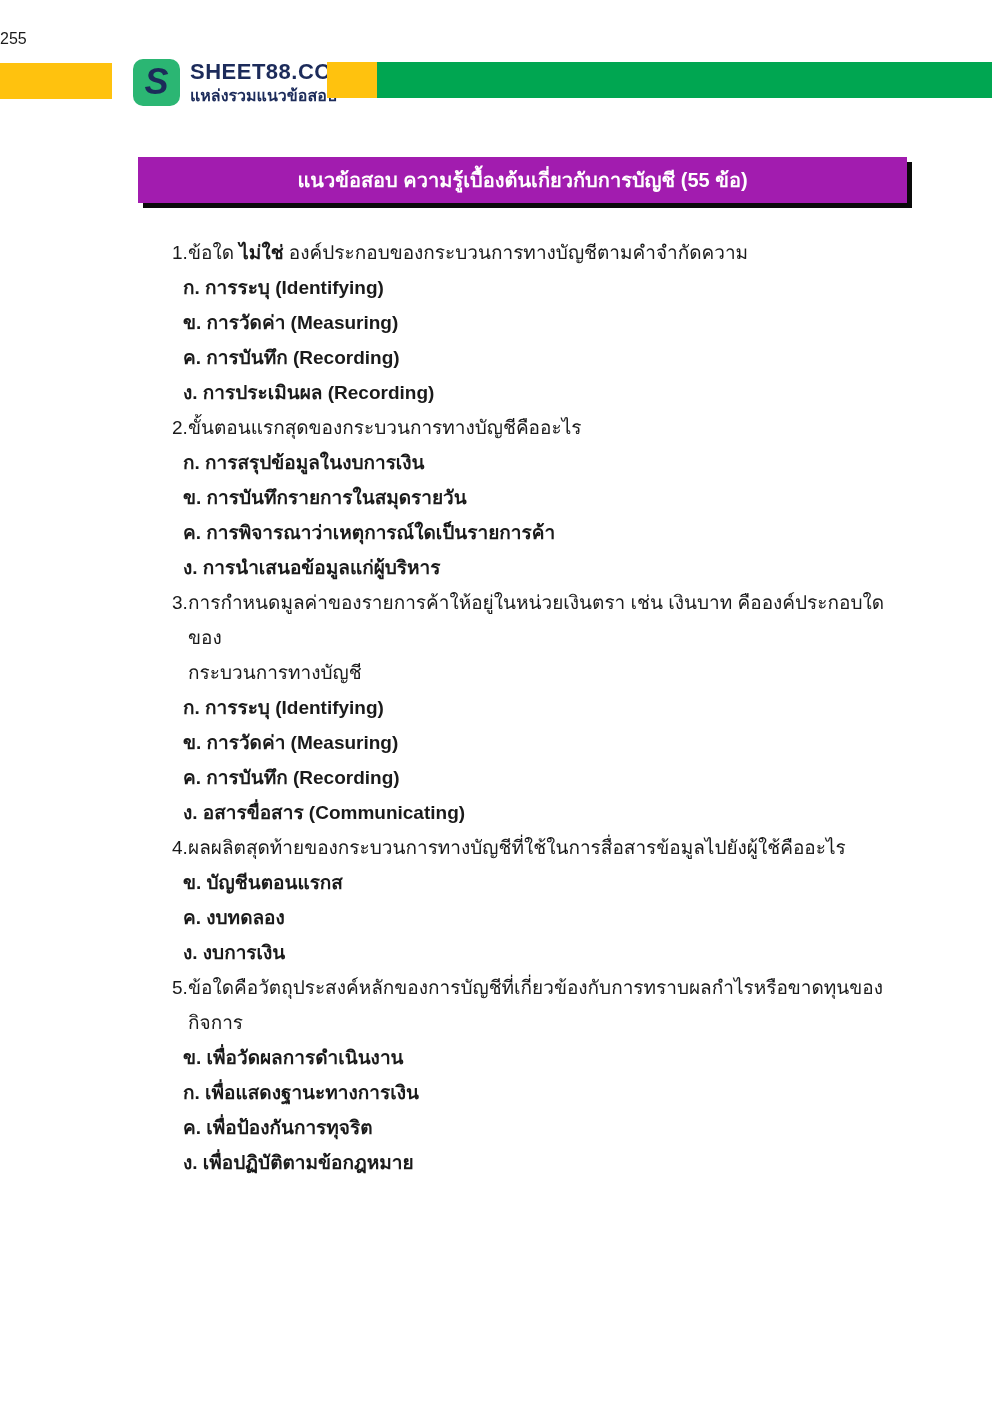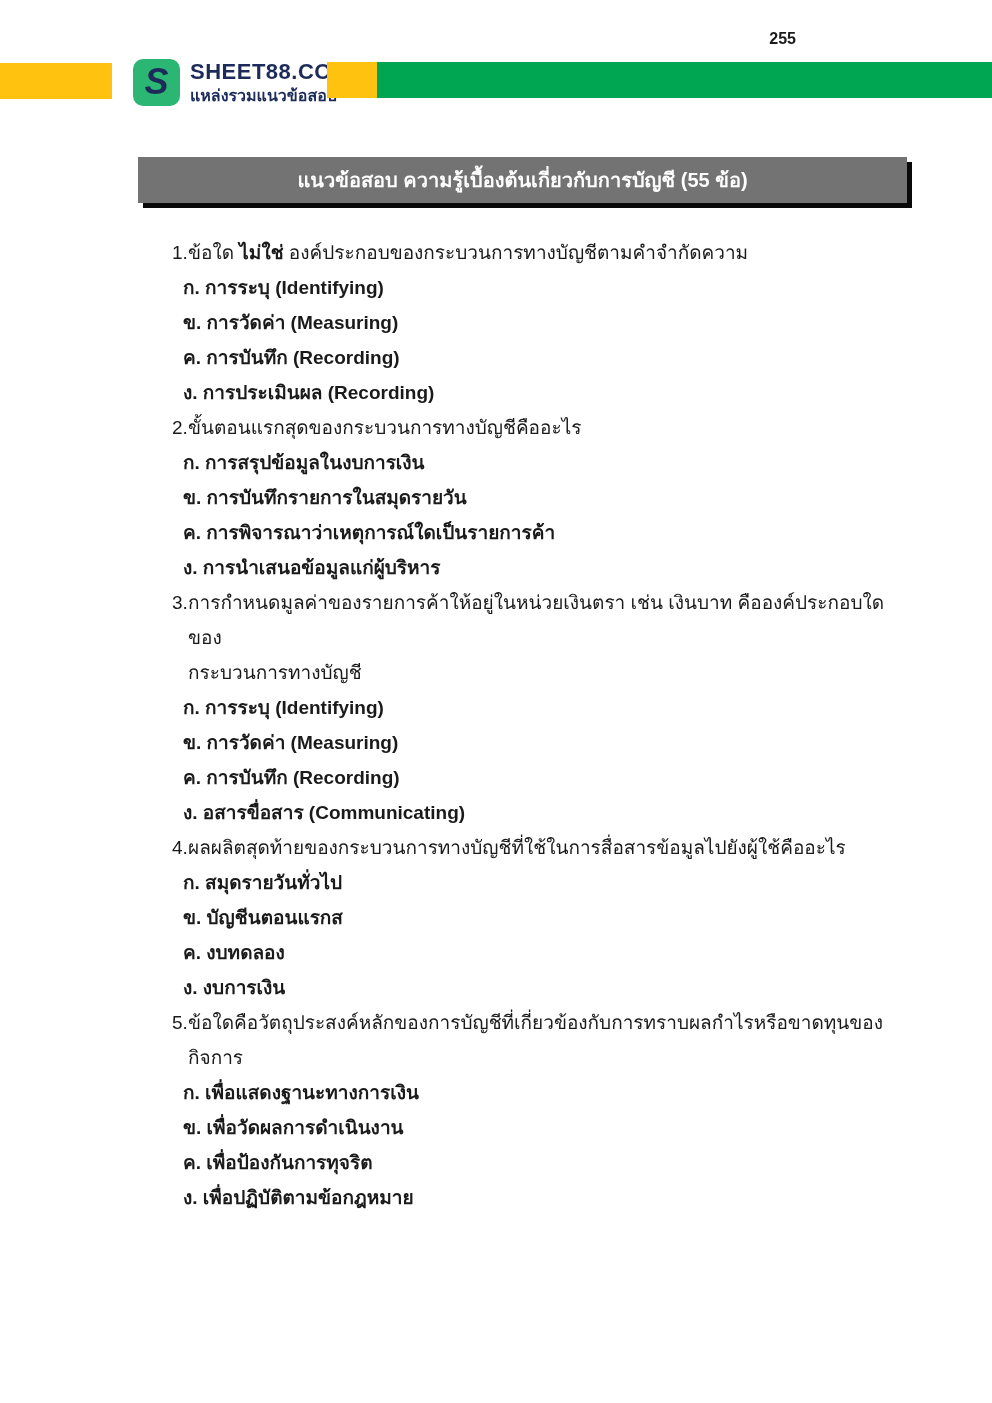--- a/index.html
+++ b/index.html
@@ -6,21 +6,21 @@
   html, body { background: #ffffff; }
   body {
     width: 992px; height: 1403px;
     position: relative;
     font-family: "Liberation Sans", "DejaVu Sans", sans-serif;
     color: #1a1a1a;
     overflow: hidden;
   }
   .page-number {
     position: absolute; top: 30px; left: 0; width: 796px;
-    text-align: right; font-size: 16px; color: #1a1a1a; font-weight: bold;
+    text-align: left; font-size: 16px; color: #1a1a1a;
   }
   
   .bar { position: absolute; height: 36px; top: 62px; }
   .bar-left-yellow  { left: 0;   width: 112px; background: #FFC20E; top: 63px; }
   .bar-mid-yellow   { left: 327px; width: 50px;  background: #FFC20E; }
   .bar-right-green  { left: 377px; width: 615px; background: #00A651; }
   .logo {
     position: absolute; left: 133px; top: 58px;
     display: flex; align-items: flex-start;
   }
@@ -41,21 +41,21 @@
     letter-spacing: 0.5px; line-height: 24px;
   }
   .brand-tagline {
     font-size: 16px; font-weight: bold; color: #1C2B5A;
     line-height: 20px; margin-top: 2px;
   }
   
   .title-banner {
     position: absolute; left: 138px; top: 157px;
     width: 769px; height: 46px;
-    background: #737373;
+    background: #a21caf;
     box-shadow: 5px 5px 0 #0a0a0a;
     display: flex; align-items: center; justify-content: center;
   }
   .title-banner .title {
     color: #ffffff; font-weight: bold; font-size: 20px;
     text-align: center;
   }
   
   .questions {
     position: absolute; top: 235px; left: 0; right: 0;
@@ -125,30 +125,29 @@
     <div class="option">ข. การวัดค่า (Measuring)</div>
     <div class="option">ค. การบันทึก (Recording)</div>
     <div class="option">ง. อสารขื่อสาร (Communicating)</div>
   </div>
 
   <div class="question">
     <div class="q-head">
       <span class="q-num">4.</span>
       <span class="q-text">ผลผลิตสุดท้ายของกระบวนการทางบัญชีที่ใช้ในการสื่อสารข้อมูลไปยังผู้ใช้คืออะไร</span>
     </div>
-    <div class="option">ก. สมุดรายวันทั่วไป</div>
     <div class="option">ข. บัญชีนตอนแรกส</div>
     <div class="option">ค. งบทดลอง</div>
     <div class="option">ง. งบการเงิน</div>
   </div>
 
   <div class="question">
     <div class="q-head">
       <span class="q-num">5.</span>
       <span class="q-text">ข้อใดคือวัตถุประสงค์หลักของการบัญชีที่เกี่ยวข้องกับการทราบผลกำไรหรือขาดทุนของกิจการ</span>
     </div>
+    <div class="option">ข. เพื่อวัดผลการดำเนินงาน</div>
     <div class="option">ก. เพื่อแสดงฐานะทางการเงิน</div>
-    <div class="option">ข. เพื่อวัดผลการดำเนินงาน</div>
     <div class="option">ค. เพื่อป้องกันการทุจริต</div>
     <div class="option">ง. เพื่อปฏิบัติตามข้อกฎหมาย</div>
   </div>
 
 </div>
 
 </body></html>

